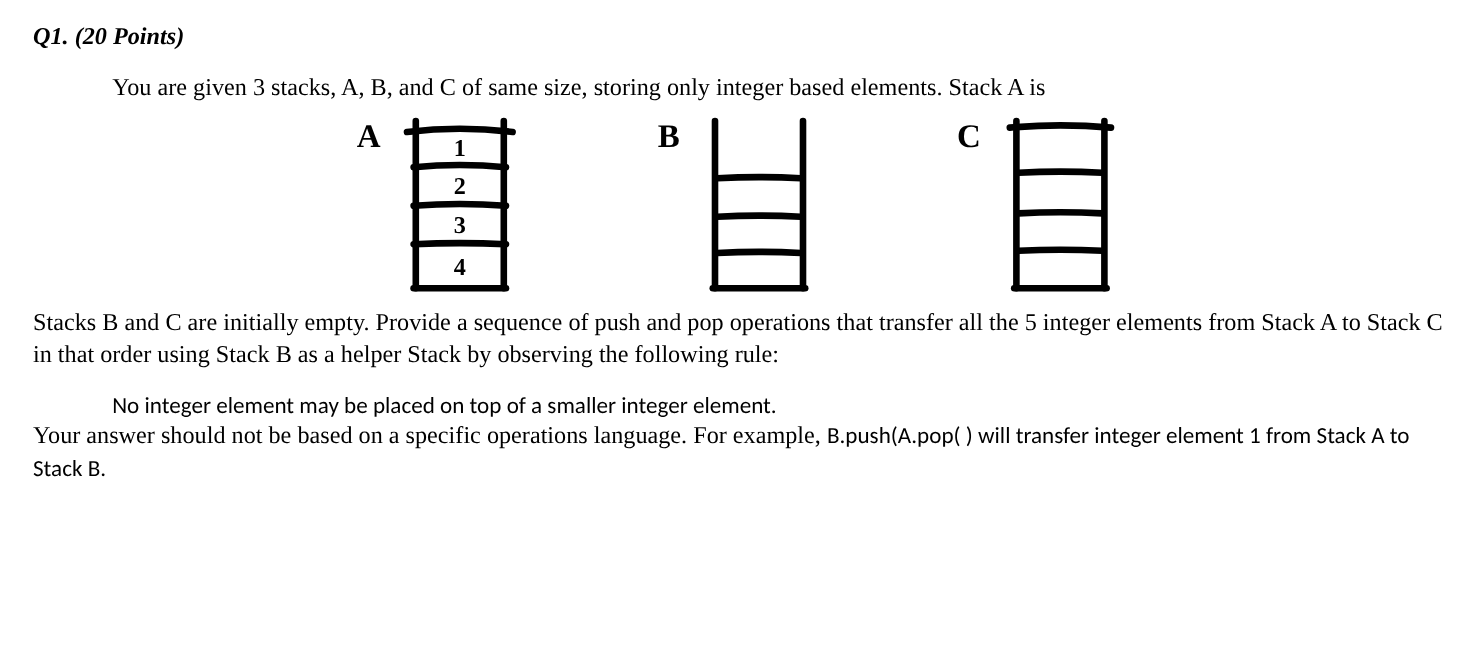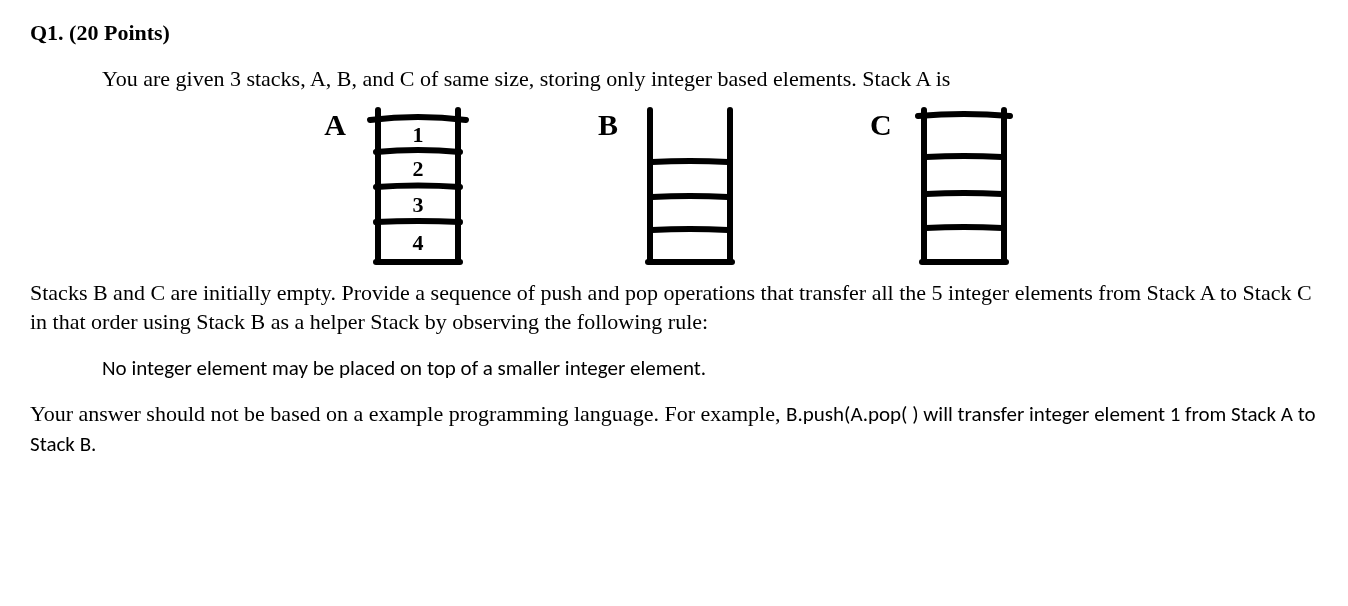--- a/index.html
+++ b/index.html
@@ -8,20 +8,21 @@
     font-family: "Times New Roman", Times, serif;
     font-size: 22px;
     color: #000;
     width: 1348px;
     box-sizing: border-box;
     background: #fff;
   }
   .heading {
     font-weight: bold;
     margin-bottom: 18px;
+    font-style: italic;
   }
   .para {
     margin-bottom: 8px;
     line-height: 1.35;
   }
   .indent-first {
     text-indent: 72px;
   }
   .diagram-row {
     display: flex;
@@ -36,21 +37,20 @@
   }
   .stack-label {
     font-family: "Comic Sans MS", "Segoe Script", cursive;
     font-weight: bold;
     font-size: 30px;
     margin-top: 6px;
   }
   .rule-indent {
     margin-left: 72px;
     margin-top: 18px;
-    margin-bottom: 18px;
     font-family: Calibri, Arial, sans-serif;
     font-size: 21px;
   }
   .mixed-font {
     font-family: Calibri, Arial, sans-serif;
     font-size: 21px;
   }
 </style>
 </head>
 <body>
@@ -111,14 +111,14 @@
     </svg>
   </div>
 
 </div>
 
 <div class="para">Stacks B and C are initially empty. Provide a sequence of push and pop operations that transfer all the 5 integer elements from Stack A to Stack C in that order using Stack B as a helper Stack by observing the following rule:</div>
 
 <div class="rule-indent">No integer element may be placed on top of a smaller integer element.</div>
 
 <div class="para">
-  <span>Your answer should not be based on a example programming language. For example, </span><span class="mixed-font">B.push(A.pop( ) will transfer integer element 1 from Stack A to Stack B.</span>
+  <span>Your answer should not be based on a specific operations language. For example, </span><span class="mixed-font">B.push(A.pop( ) will transfer integer element 1 from Stack A to Stack B.</span>
 </div>
 
 </body></html>

